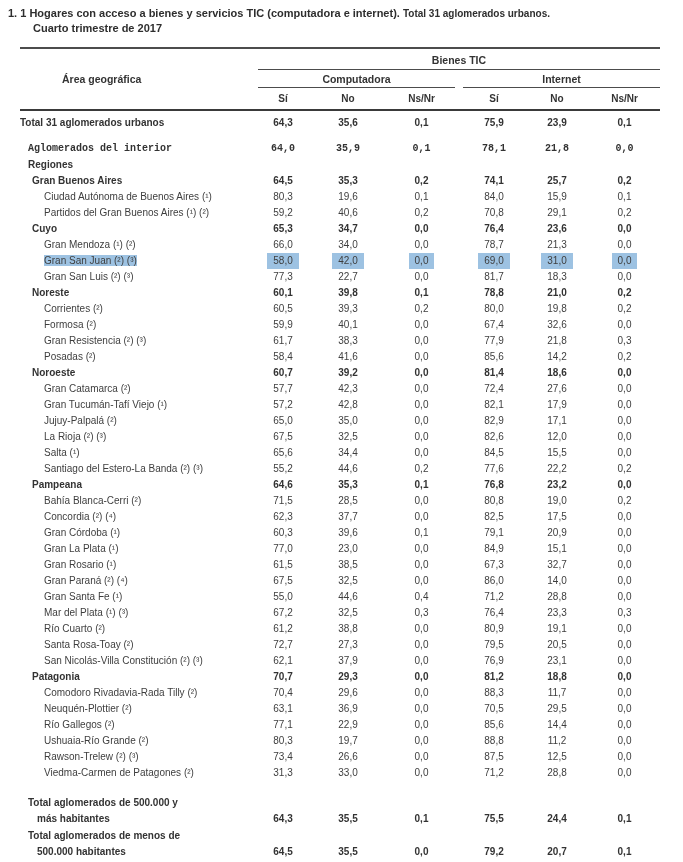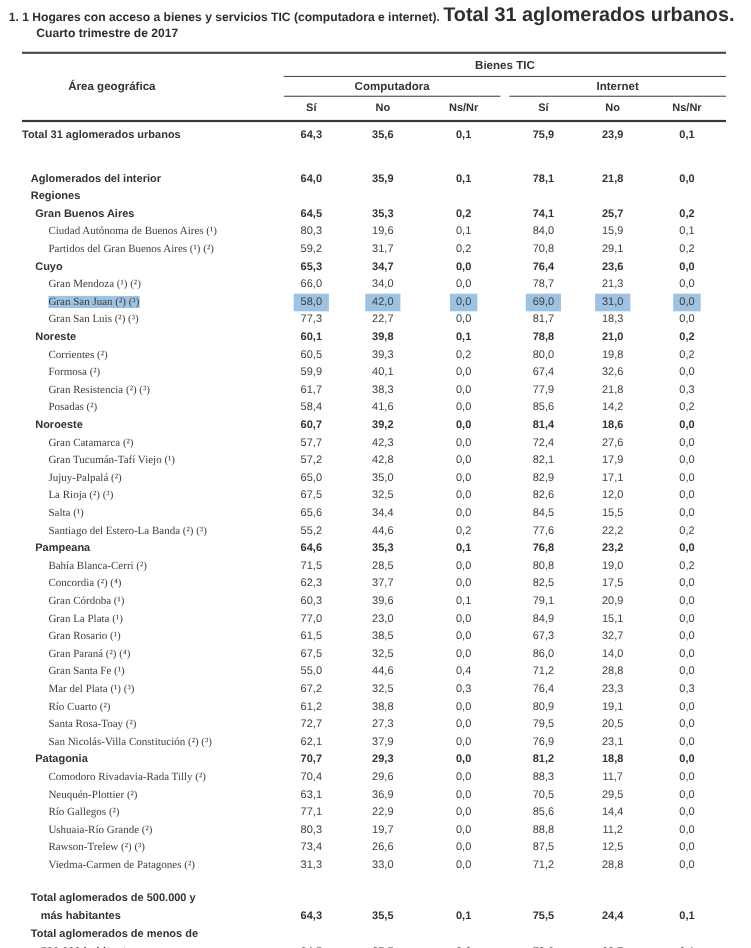--- a/index.html
+++ b/index.html
@@ -2,21 +2,21 @@
 <html style="--hl: #9dc2e2;"><head>
 <meta charset="utf-8">
 <style>
   html,body{margin:0;padding:0;background:#ffffff;}
   .page{position:relative;width:683px;height:862px;background:#ffffff;
         font-family:"Liberation Sans",sans-serif;color:#3e3e3e;overflow:hidden;}
 
   
   .title{position:absolute;left:8px;top:6px;width:670px;font-weight:bold;
          color:#2e2e2e;font-size:11px;line-height:15px;}
-  .title .strong{font-size:18px;}
+  .title .strong{font-size:10px;}
   .title .line2{padding-left:25px;}
 
   
   .table{position:absolute;left:20px;top:47px;width:640px;}
 
   
   .thead{border-top:2px solid #4c4c4c;border-bottom:2px solid #3a3a3a;
          display:grid;grid-template-columns:238px 402px;}
   .area{display:flex;align-items:center;font-weight:bold;font-size:10.5px;
         padding-left:42px;color:#333;text-align:right;}
@@ -32,21 +32,21 @@
 
   
   .tbody{padding-top:4px;}
   .trow{display:grid;grid-template-columns:238px 50px 80px 67px 8px 62px 64px 71px;
         height:16px;line-height:16px;font-size:10px;}
   .trow.two{height:33px;align-items:end;}
   .trow.bold{font-weight:bold;color:#333;}
   .tlabel{overflow:hidden;white-space:nowrap;}
   .ind1 .tlabel{padding-left:8px;}
   .ind2 .tlabel{padding-left:12px;}
-  .ind3 .tlabel{padding-left:24px;font-family:Liberation Serif, serif;}
+  .ind3 .tlabel{padding-left:24px;}
   .tlabel .l2{padding-left:9px;}
   .tcell{text-align:center;}
   .hl{background:var(--hl,#9dc2e2);}
   .tcell .hl{display:inline-block;padding:0 6px;}
 </style>
 </head>
 <body>
 
 <div class="page">
 
@@ -88,21 +88,21 @@
         <div class="trow ind0 bold">
           <div class="tlabel"><span>Total 31 aglomerados urbanos</span></div>
           <div class="tcell"><span>64,3</span></div>
           <div class="tcell"><span>35,6</span></div>
           <div class="tcell"><span>0,1</span></div>
           <div></div>
           <div class="tcell"><span>75,9</span></div>
           <div class="tcell"><span>23,9</span></div>
           <div class="tcell"><span>0,1</span></div>
         </div>
-        <div class="trow ind1 bold" style="margin-top: 24px;">
+        <div class="trow ind1 bold" style="margin-top: 10px; font-family: Liberation Mono, monospace;">
           <div class="tlabel"><span>Aglomerados del interior</span></div>
           <div class="tcell"><span>64,0</span></div>
           <div class="tcell"><span>35,9</span></div>
           <div class="tcell"><span>0,1</span></div>
           <div></div>
           <div class="tcell"><span>78,1</span></div>
           <div class="tcell"><span>21,8</span></div>
           <div class="tcell"><span>0,0</span></div>
         </div>
         <div class="trow ind1 bold">
@@ -131,21 +131,21 @@
           <div class="tcell"><span>19,6</span></div>
           <div class="tcell"><span>0,1</span></div>
           <div></div>
           <div class="tcell"><span>84,0</span></div>
           <div class="tcell"><span>15,9</span></div>
           <div class="tcell"><span>0,1</span></div>
         </div>
         <div class="trow ind3">
           <div class="tlabel"><span>Partidos del Gran Buenos Aires (¹) (²)</span></div>
           <div class="tcell"><span>59,2</span></div>
-          <div class="tcell"><span>31,7</span></div>
+          <div class="tcell"><span>40,6</span></div>
           <div class="tcell"><span>0,2</span></div>
           <div></div>
           <div class="tcell"><span>70,8</span></div>
           <div class="tcell"><span>29,1</span></div>
           <div class="tcell"><span>0,2</span></div>
         </div>
         <div class="trow ind2 bold">
           <div class="tlabel"><span>Cuyo</span></div>
           <div class="tcell"><span>65,3</span></div>
           <div class="tcell"><span>34,7</span></div>

